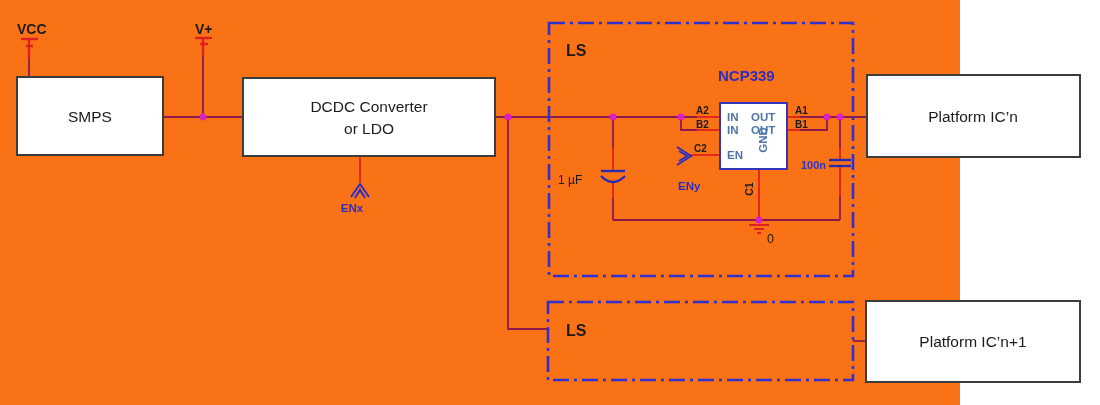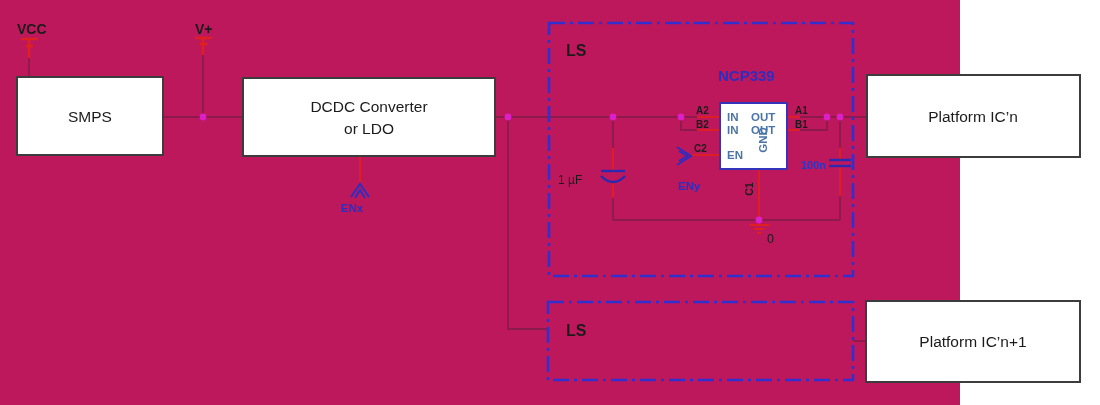--- a/index.html
+++ b/index.html
@@ -4,21 +4,21 @@
 <style>
   html, body {
     margin: 0;
     padding: 0;
     background: #ffffff;
   }
   .stage {
     position: relative;
     width: 960px;
     height: 405px;
-    background: #be185d;
+    background: #f97316;
     font-family: "Liberation Sans", sans-serif;
   }
   svg text {
     font-family: "Liberation Sans", sans-serif;
     fill: #1b1b1b;
   }
   .t-block   { font-size: 15.5px; }
   .t-power   { font-size: 14px; font-weight: bold; }
   .t-ls      { font-size: 16px; font-weight: bold; }
   .t-icname  { font-size: 15px; font-weight: bold; fill: #2d2dc0; }

